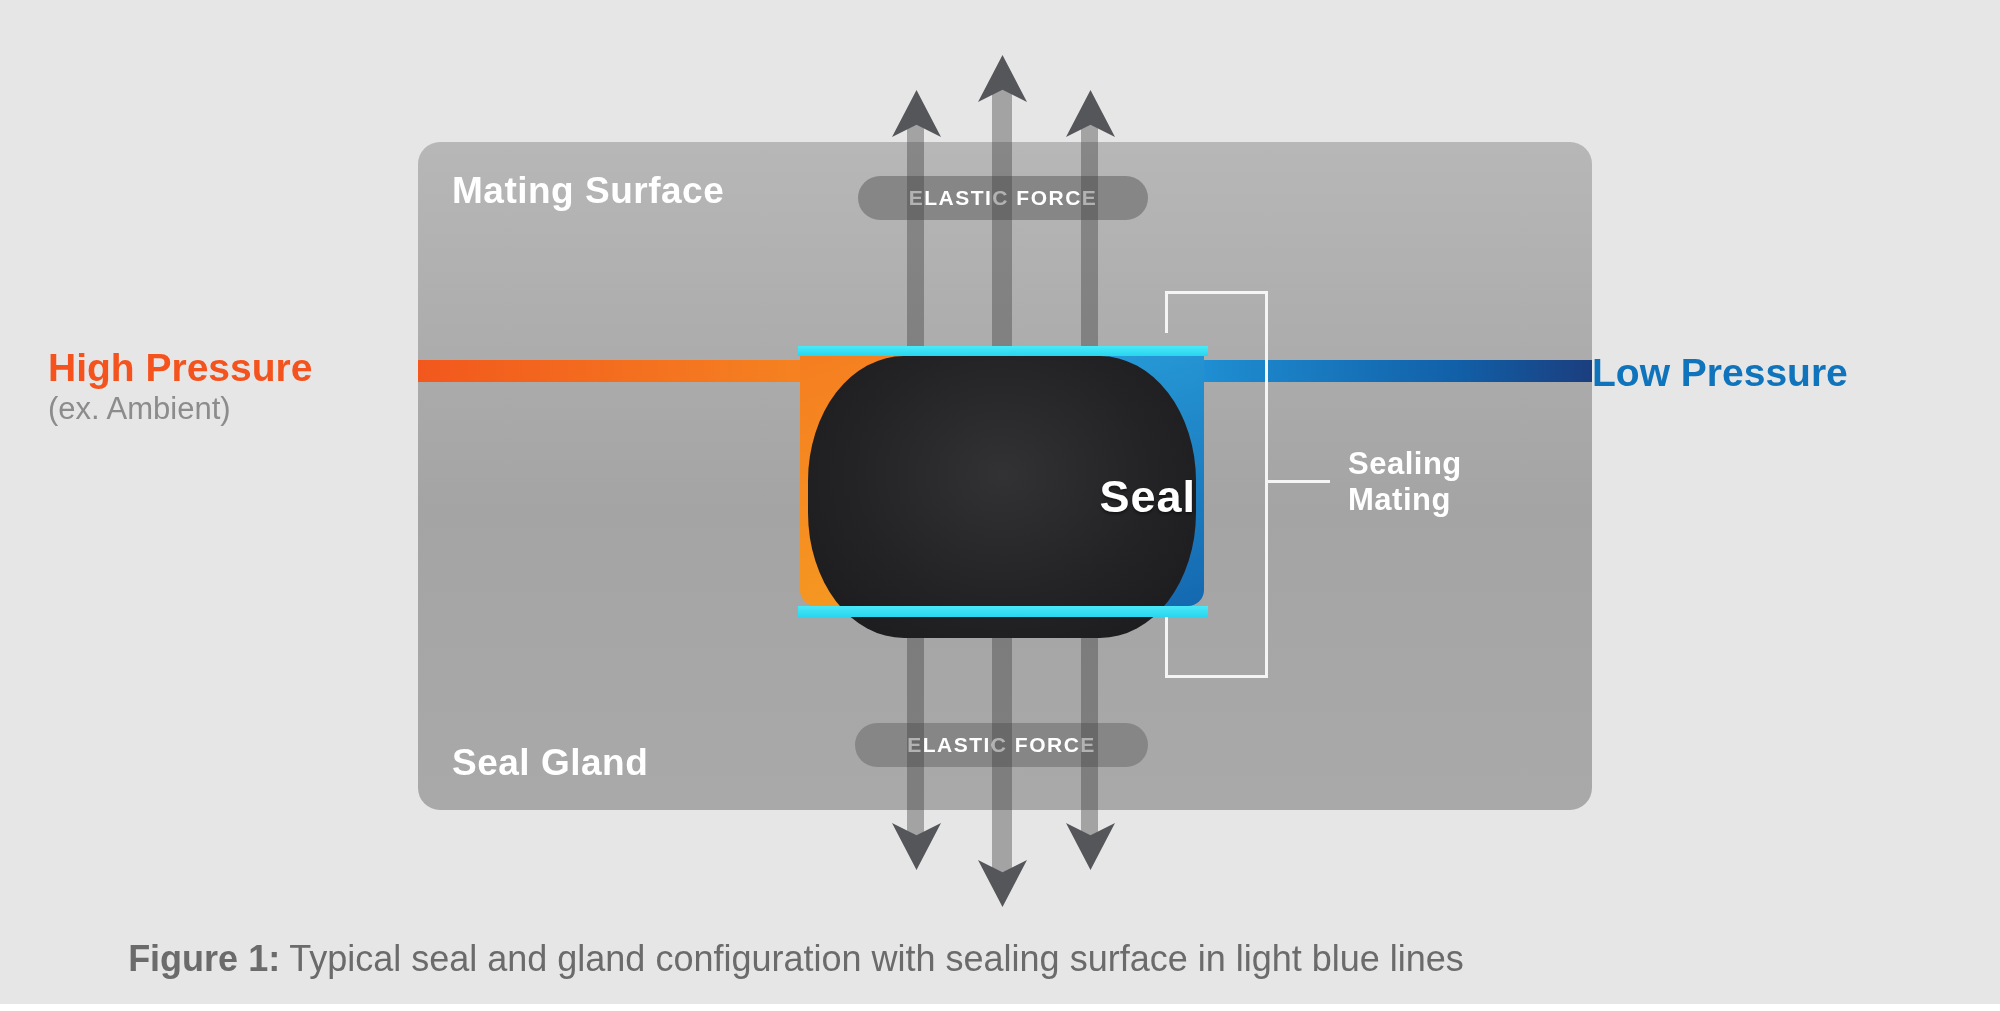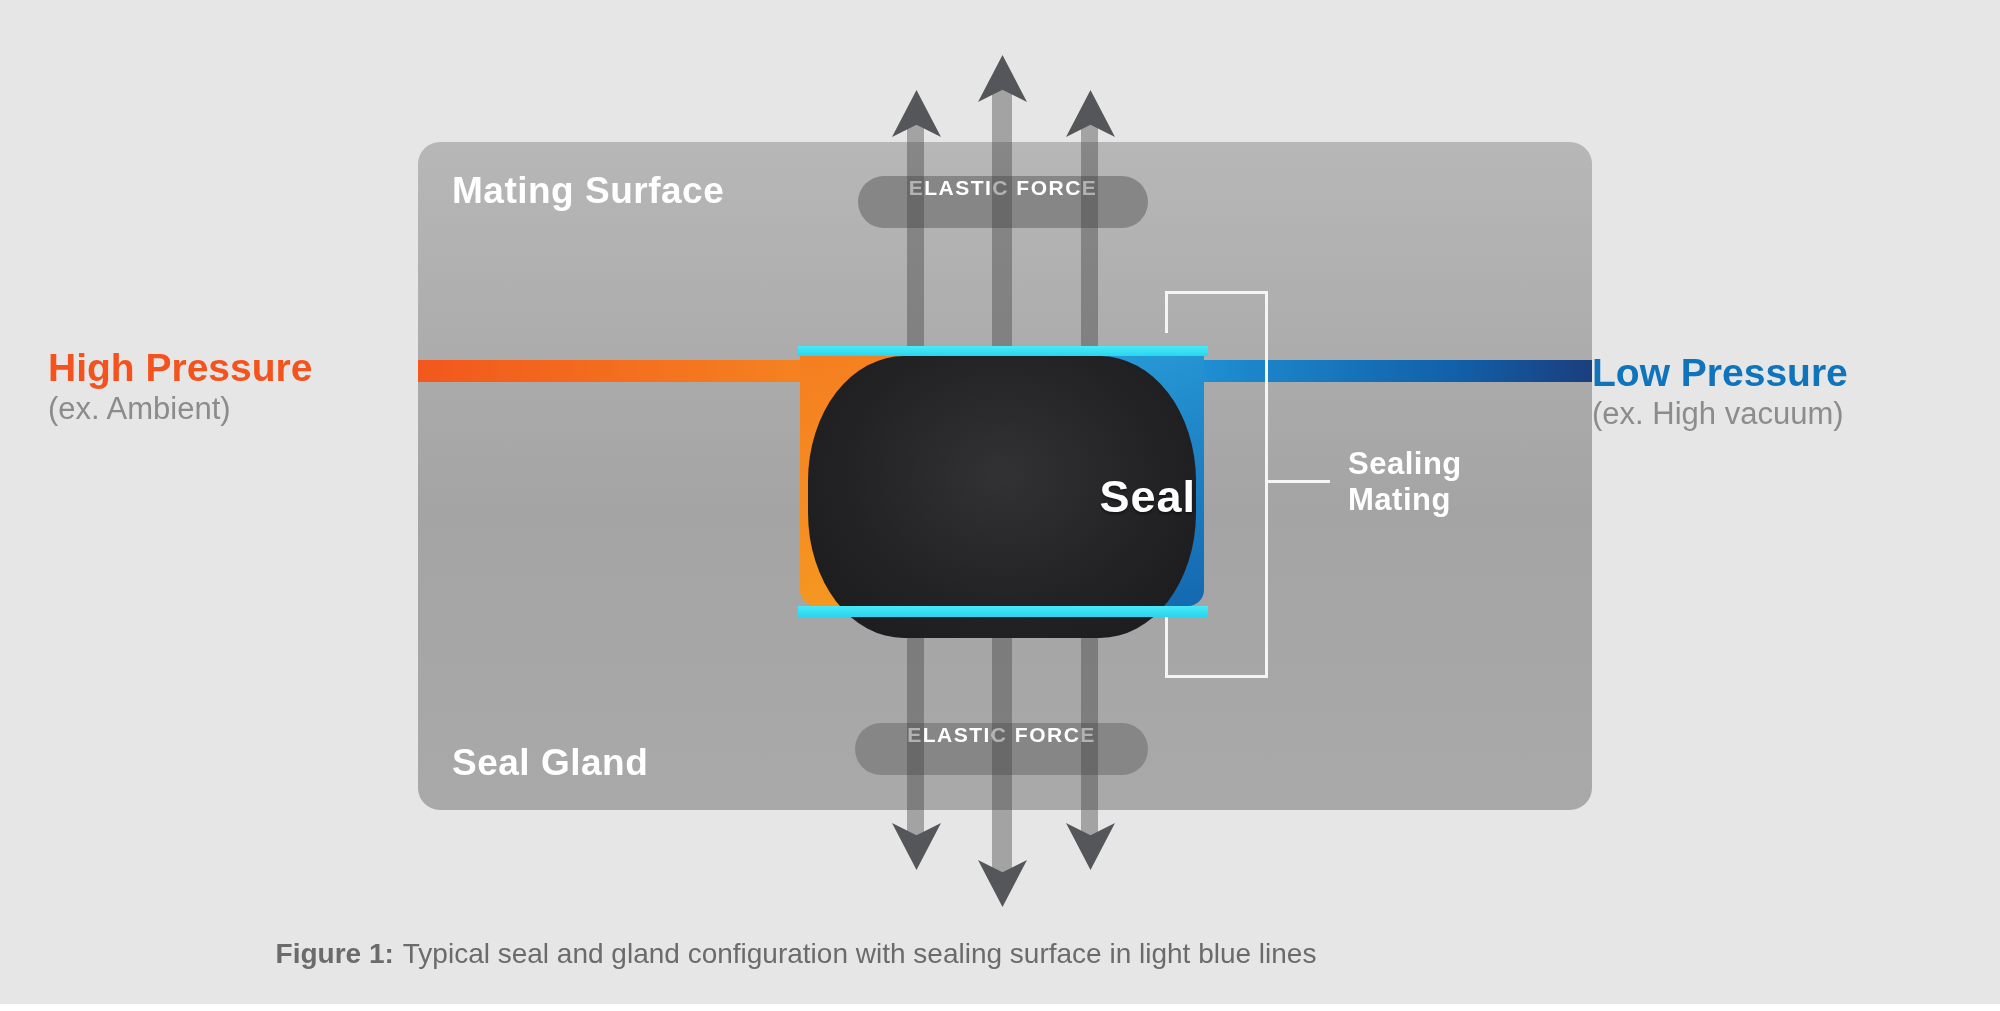--- a/index.html
+++ b/index.html
@@ -16,22 +16,22 @@
     background:linear-gradient(180deg,#b7b7b7 0%,#a4a4a4 55%,#a9a9a9 100%);
   }
 
   
   .block-label{color:#ffffff;font-weight:bold;font-size:37px;letter-spacing:.5px;}
   .label-mating{left:452px;top:170px;}
   .label-gland{left:452px;top:742px;}
 
   
   .pill{
-    height:52px;border-radius:26px;background:#868686;
-    display:flex;justify-content:center;
+    height:44px;border-radius:26px;background:#868686;
+    display:flex;align-items:center;justify-content:center;
     color:#ffffff;font-weight:bold;font-size:21px;letter-spacing:1.5px;white-space:nowrap;
   }
   .pill-top{left:858px;top:176px;width:290px;}
   .pill-bottom{left:855px;top:723px;width:293px;}
 
   
   .shaft{background:rgba(62,62,64,0.40);}
   .sh-tl{left:907px;top:121px;width:17px;height:227px;}
   .sh-tc{left:992px;top:87px; width:20px;height:261px;}
   .sh-tr{left:1081px;top:121px;width:17px;height:227px;}
@@ -92,21 +92,21 @@
 
   
   .side-label{}
   .hp{left:48px;top:347px;width:400px;}
   .lp{left:1592px;top:352px;width:340px;}
   .hp-title{color:#f4531e;font-weight:bold;font-size:39px;line-height:42px;}
   .lp-title{color:#1074bc;font-weight:bold;font-size:39px;line-height:42px;}
   .side-sub{color:#8c8c8c;font-size:31px;line-height:34px;margin-top:3px;}
 
   
-  .caption{left:0;top:938px;width:1592px;text-align:center;font-size:28px;color:#6b6b6b;}
+  .caption{left:0;top:938px;width:1592px;text-align:center;font-size:36px;color:#6b6b6b;}
   .caption .cap-label{font-weight:bold;margin-right:9px;}
 
   .bottom-strip{left:0;top:1004px;width:2000px;height:7px;background:#ffffff;}
 </style>
 </head>
 <body>
 
 <div class="canvas">
 
   <div class="abs block"></div>
@@ -161,21 +161,20 @@
     <div>Sealing</div>
     <div>Mating</div>
   </div>
 
   <div class="abs side-label hp">
     <div class="hp-title">High Pressure</div>
     <div class="side-sub">(ex. Ambient)</div>
   </div>
   <div class="abs side-label lp">
     <div class="lp-title">Low Pressure</div>
-    <div class="side-sub">(ex. High vacuum)</div>
   </div>
 
   <div class="abs caption">
     <span class="cap-label">Figure 1:</span><span>Typical seal and gland configuration with sealing surface in light blue lines</span>
   </div>
 
   <div class="abs bottom-strip"></div>
 
 </div>
 

